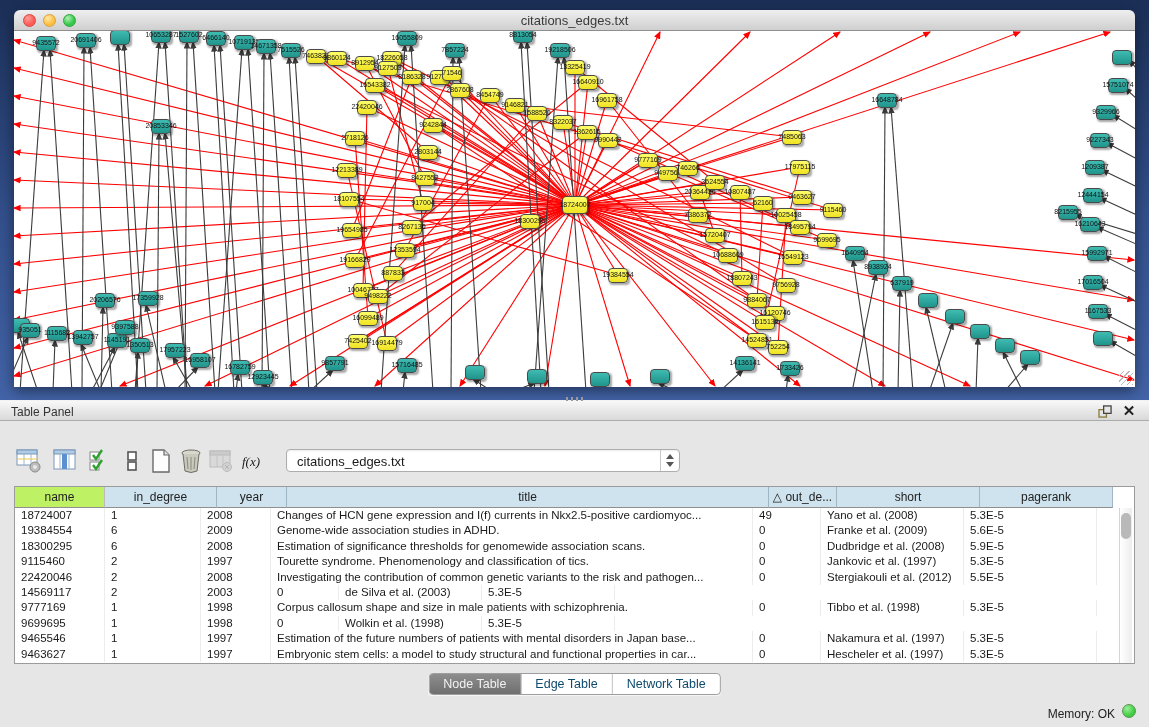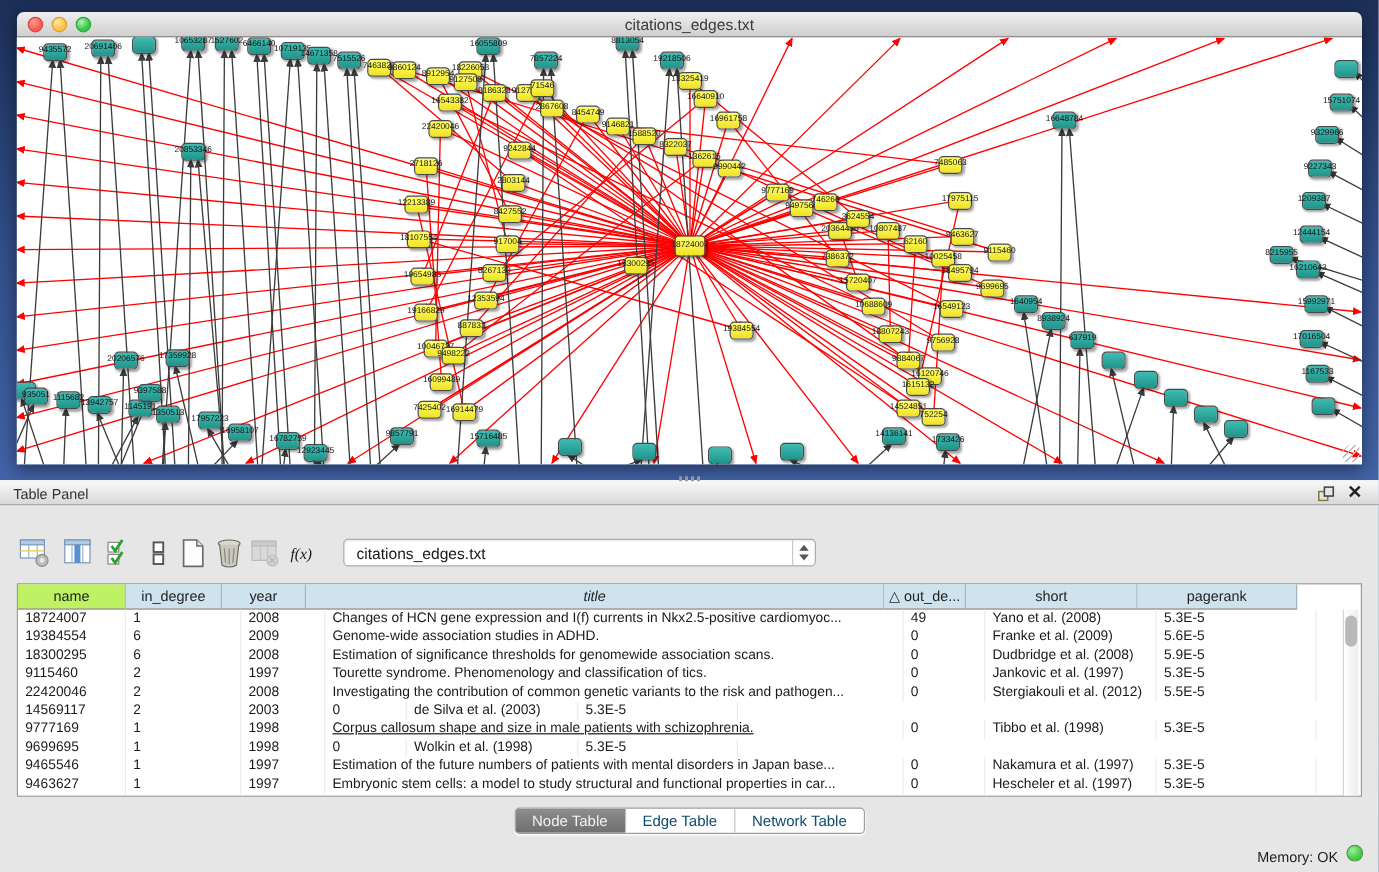--- a/index.html
+++ b/index.html
@@ -720,23 +720,23 @@
       <div id="combo-text">citations_edges.txt</div>
       <div id="combo-step">
         <div class="arrow-up"></div>
           <div class="arrow-dn"></div>
       </div>
     </div>
 
     <div id="table-box">
       <div id="thead">
           <div class="th th-first" style="width: 90px;">name</div>
-          <div class="th" style="width: 80px;">in_degree</div>
+          <div class="th" style="width: 112px;">in_degree</div>
           <div class="th" style="width: 70px;">year</div>
-          <div class="th" style="width: 482px; font-style: italic;">title</div>
+          <div class="th" style="width: 482px;">title</div>
           <div class="th" style="width: 68px;">△ out_de...</div>
           <div class="th" style="width: 143px;">short</div>
           <div class="th" style="width: 133px;">pagerank</div>
         </div>
       <div id="tbody">
           <div class="tr">
             <div class="td" style="width: 90px;">18724007</div>
             <div class="td" style="width: 96px;">1</div>
             <div class="td" style="width: 70px;">2008</div>
             <div class="td" style="width: 482px;">Changes of HCN gene expression and I(f) currents in Nkx2.5-positive cardiomyoc...</div>
@@ -785,21 +785,21 @@
             <div class="td" style="width: 96px;">2</div>
             <div class="td" style="width: 70px;">2003</div>
             <div class="td" style="width: 68px;">0</div>
             <div class="td" style="width: 143px;">de Silva et al. (2003)</div>
             <div class="td" style="width: 133px;">5.3E-5</div>
           </div>
           <div class="tr">
             <div class="td" style="width: 90px;">9777169</div>
             <div class="td" style="width: 96px;">1</div>
             <div class="td" style="width: 70px;">1998</div>
-            <div class="td" style="width: 482px; text-decoration: underline;">Corpus callosum shape and size in male patients with schizophrenia.</div>
+            <div class="td" style="width: 482px;">Corpus callosum shape and size in male patients with schizophrenia.</div>
             <div class="td" style="width: 68px;">0</div>
             <div class="td" style="width: 143px;">Tibbo et al. (1998)</div>
             <div class="td" style="width: 133px;">5.3E-5</div>
           </div>
           <div class="tr">
             <div class="td" style="width: 90px;">9699695</div>
             <div class="td" style="width: 96px;">1</div>
             <div class="td" style="width: 70px;">1998</div>
             <div class="td" style="width: 68px;">0</div>
             <div class="td" style="width: 143px;">Wolkin et al. (1998)</div>

